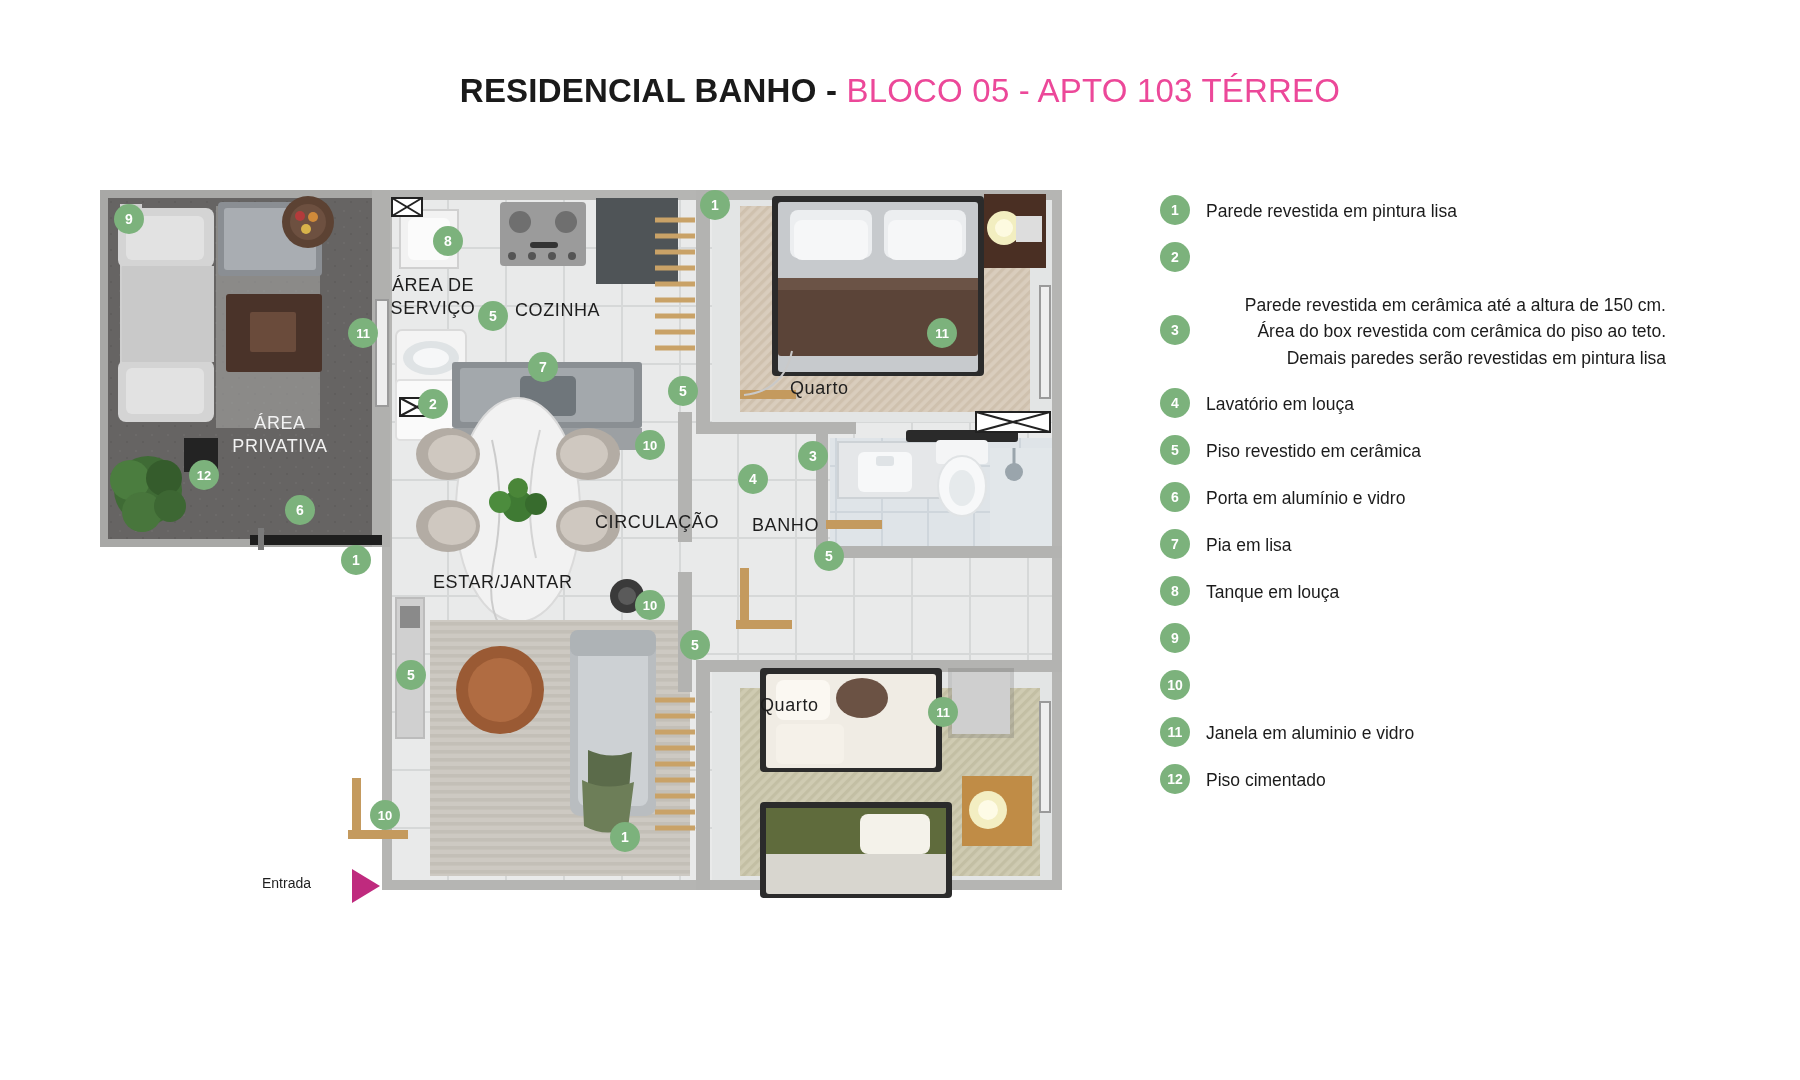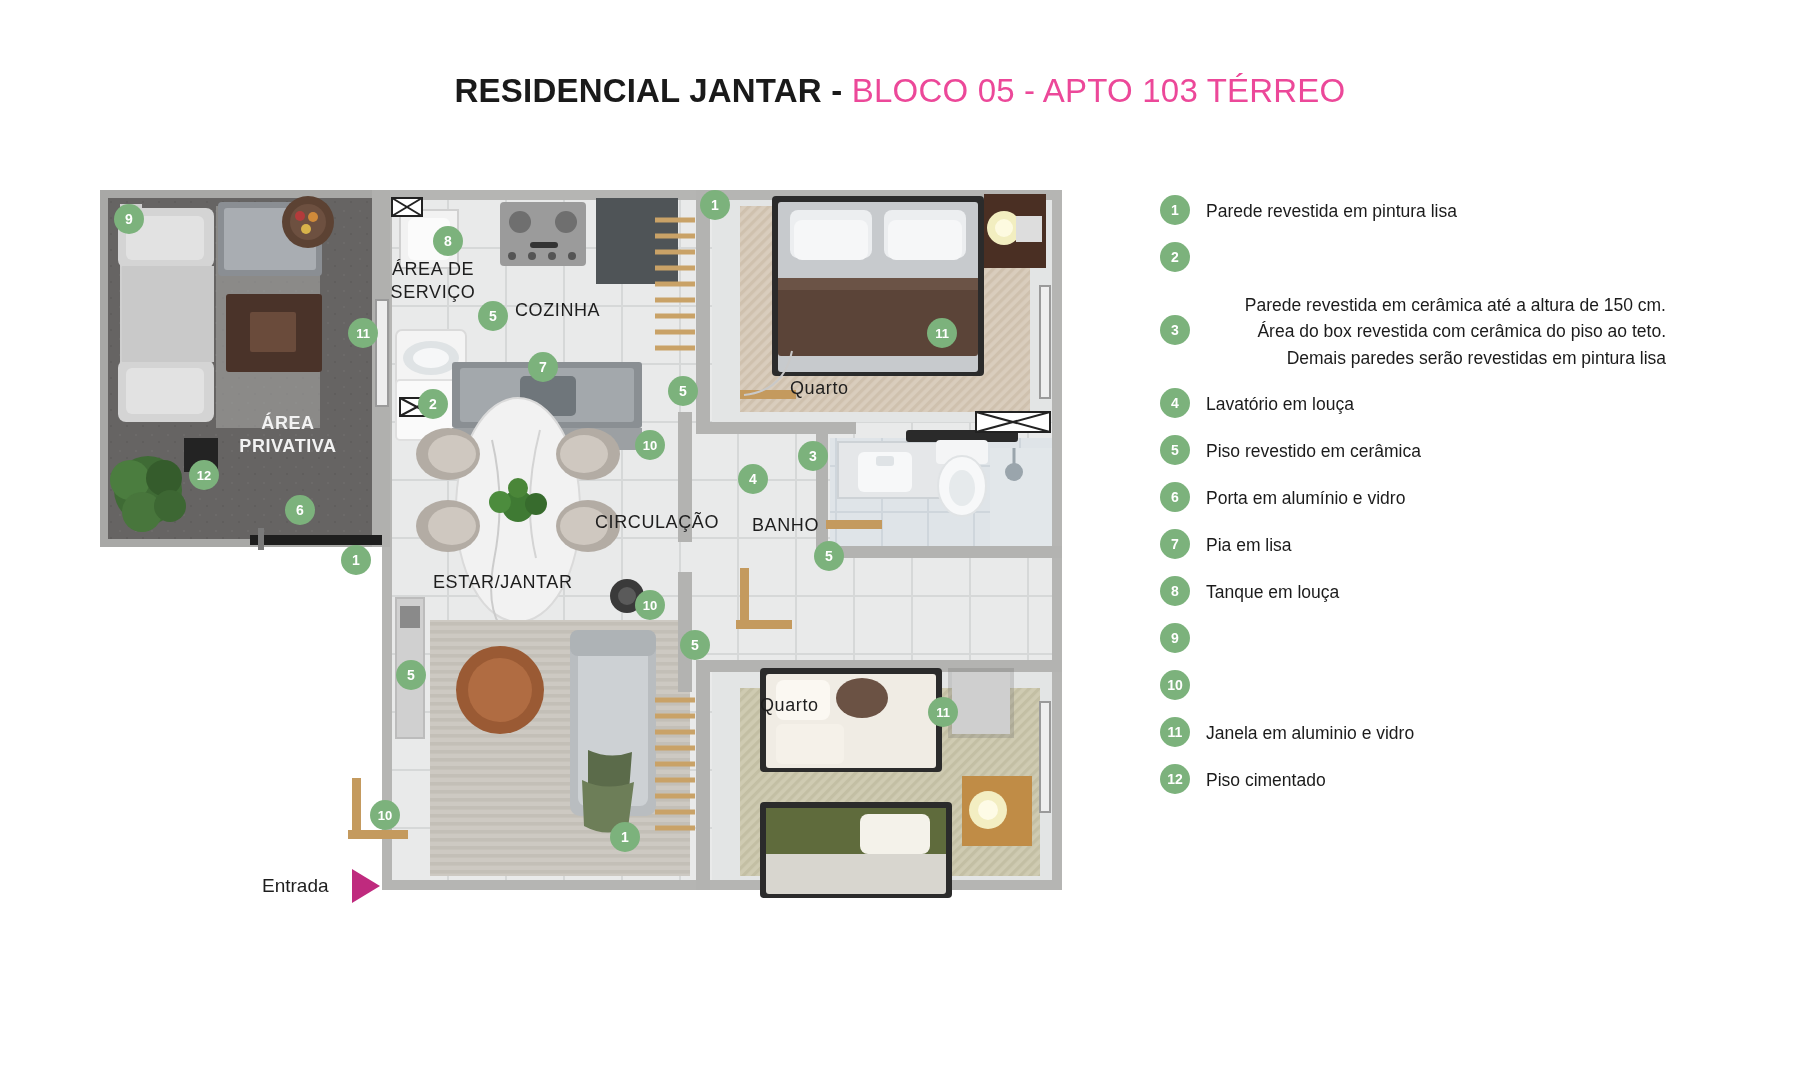--- a/index.html
+++ b/index.html
@@ -52,21 +52,21 @@
     font-size: 18px; font-weight: 400; letter-spacing: 0.6px;
     color: #1e1e1e; white-space: nowrap;
     font-family: "Liberation Sans", sans-serif;
   }
   .room-label.light { color: #f2f2f2; }
   .room-label.two { line-height: 1.25; white-space: normal; text-align: center; }
 
   
   .entrada {
     position: absolute; left: 262px; top: 875px;
-    font-size: 19px; color: #1e1e1e; font-weight: 400;
+    font-size: 14px; color: #1e1e1e; font-weight: 400;
     font-family: "Liberation Sans", sans-serif;
   }
   .entrada-arrow {
     position: absolute; left: 352px; top: 869px;
     width: 0; height: 0;
     border-top: 17px solid transparent;
     border-bottom: 17px solid transparent;
     border-left: 28px solid #bf2a7e;
   }
 
@@ -111,21 +111,21 @@
     border-right: 17px solid transparent;
     border-bottom: 26px solid #bf2a7e;
   }
 </style>
 </head>
 <body>
 
 <div class="page">
 
   <div class="title-wrap">
-    <span class="title-bold">RESIDENCIAL JANTAR -</span><span class="title-light"> BLOCO 05 -  APTO 103 TÉRREO</span>
+    <span class="title-bold">RESIDENCIAL BANHO -</span><span class="title-light"> BLOCO 05 -  APTO 103 TÉRREO</span>
   </div>
 
   <div class="plan">
     <svg width="1025" height="780" viewBox="0 0 1025 780">
       <defs>
 
         <pattern id="tile" width="58" height="58" patternUnits="userSpaceOnUse">
           <rect width="58" height="58" fill="#e9eaea"></rect>
           <rect width="58" height="58" fill="none" stroke="#d6d8d8" stroke-width="2"></rect>
         </pattern>
@@ -379,26 +379,26 @@
       <rect x="660" y="612" width="192" height="96" rx="4" fill="#2b2b2b"></rect>
       <rect x="666" y="618" width="180" height="86" rx="3" fill="#d8d6cf"></rect>
       <rect x="666" y="618" width="180" height="46" fill="#5f6b3c"></rect>
       <rect x="760" y="624" width="70" height="40" rx="8" fill="#f4f2ea"></rect>
 
       <rect x="940" y="512" width="10" height="110" fill="#eeeeee" stroke="#9a9a9a" stroke-width="2"></rect>
 
       <rect x="286" y="404" width="14" height="290" fill="#b9b9b7" opacity="0.0"></rect>
     </svg>
 
-    <div class="room-label two light" style="left:128px; top:222px; width:120px;font-weight:bold;">
+    <div class="room-label two light" style="left:120px; top:222px; width:120px;">
       <span>ÁREA</span><br>
       <span>PRIVATIVA</span>
     </div>
 
-    <div class="room-label two" style="left:278px; top:68px; width:110px;">
+    <div class="room-label two" style="left:278px; top:84px; width:110px;">
       <span>ÁREA DE</span><br>
       <span>SERVIÇO</span>
     </div>
 
     <div class="room-label" style="left:415px; top:110px;">COZINHA</div>
 
     <div class="room-label" style="left:690px; top:188px;">Quarto</div>
 
     <div class="room-label" style="left:495px; top:322px;">CIRCULAÇÃO</div>
 

